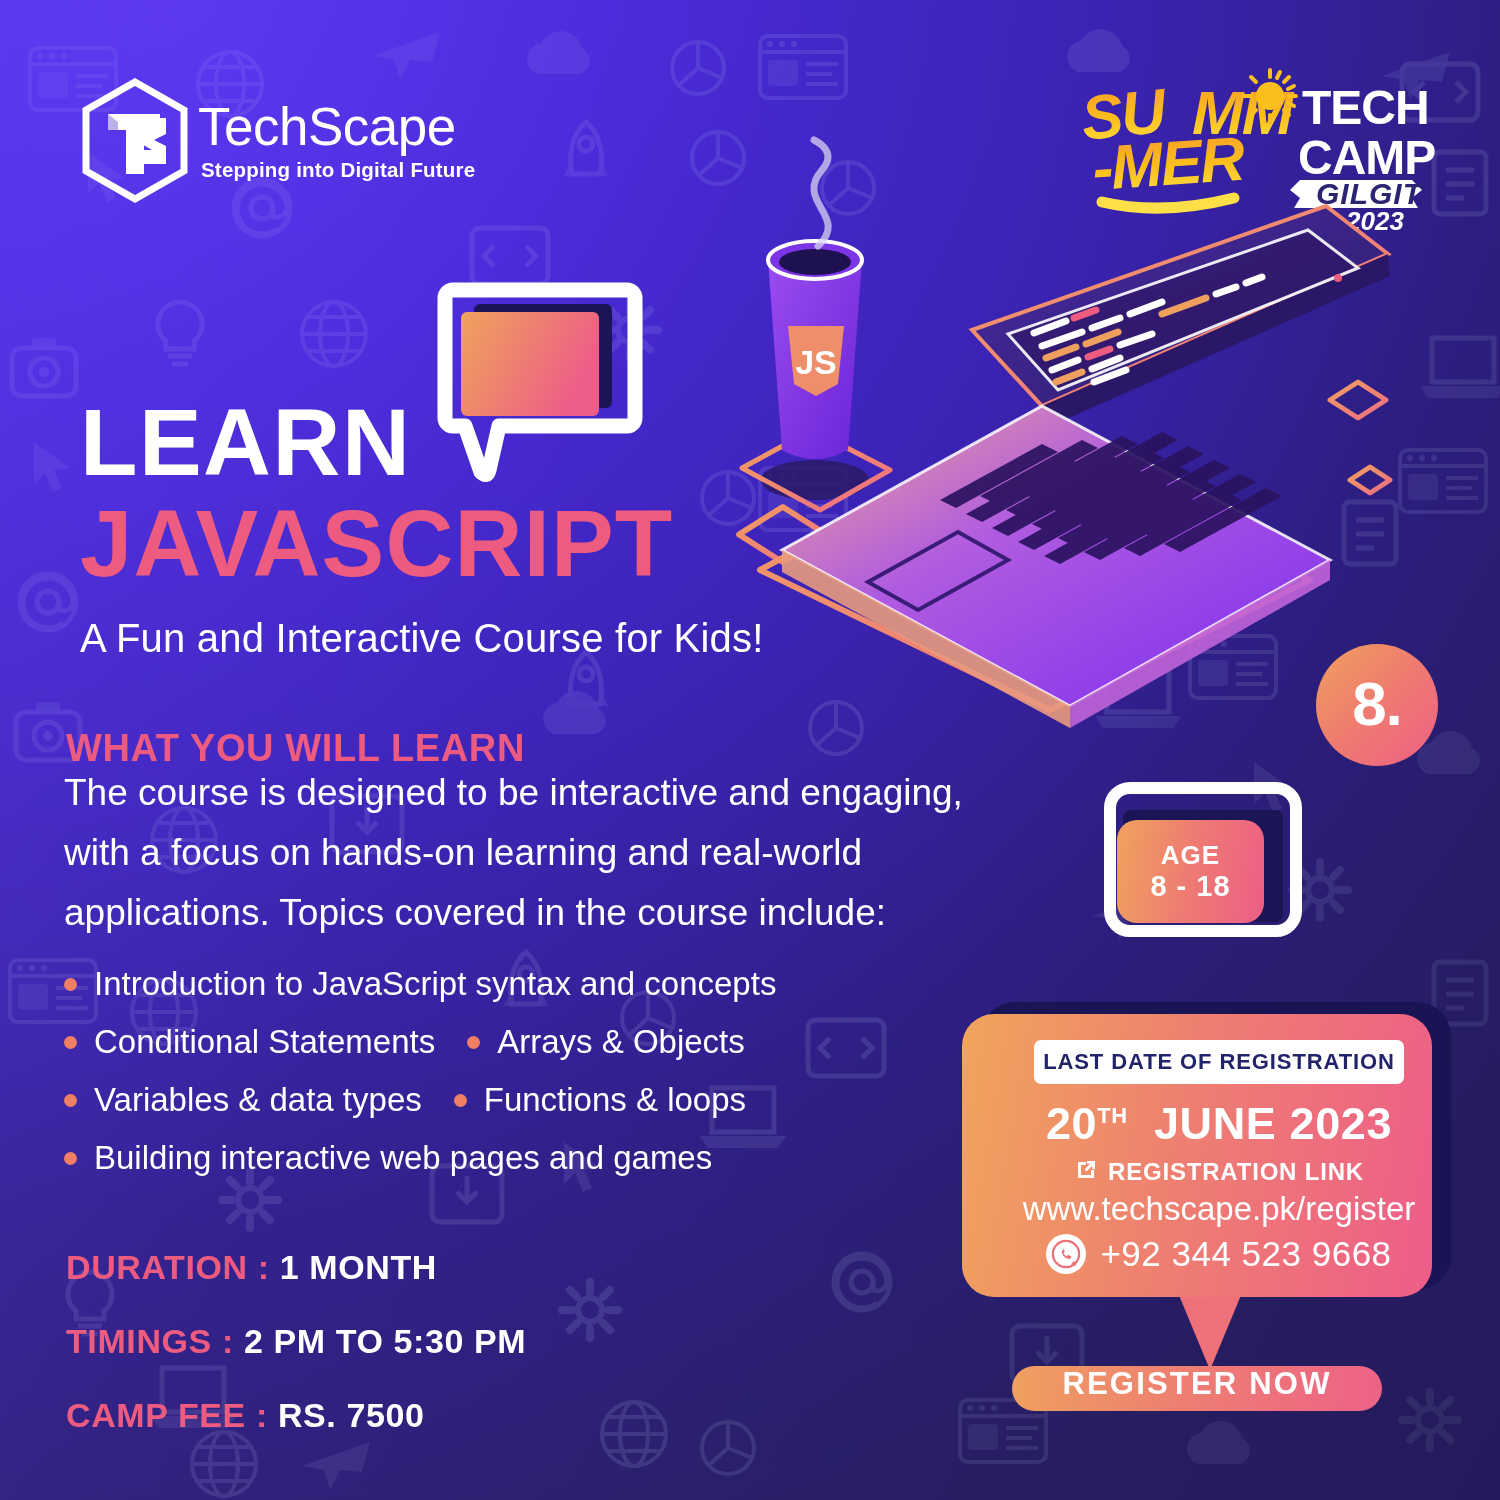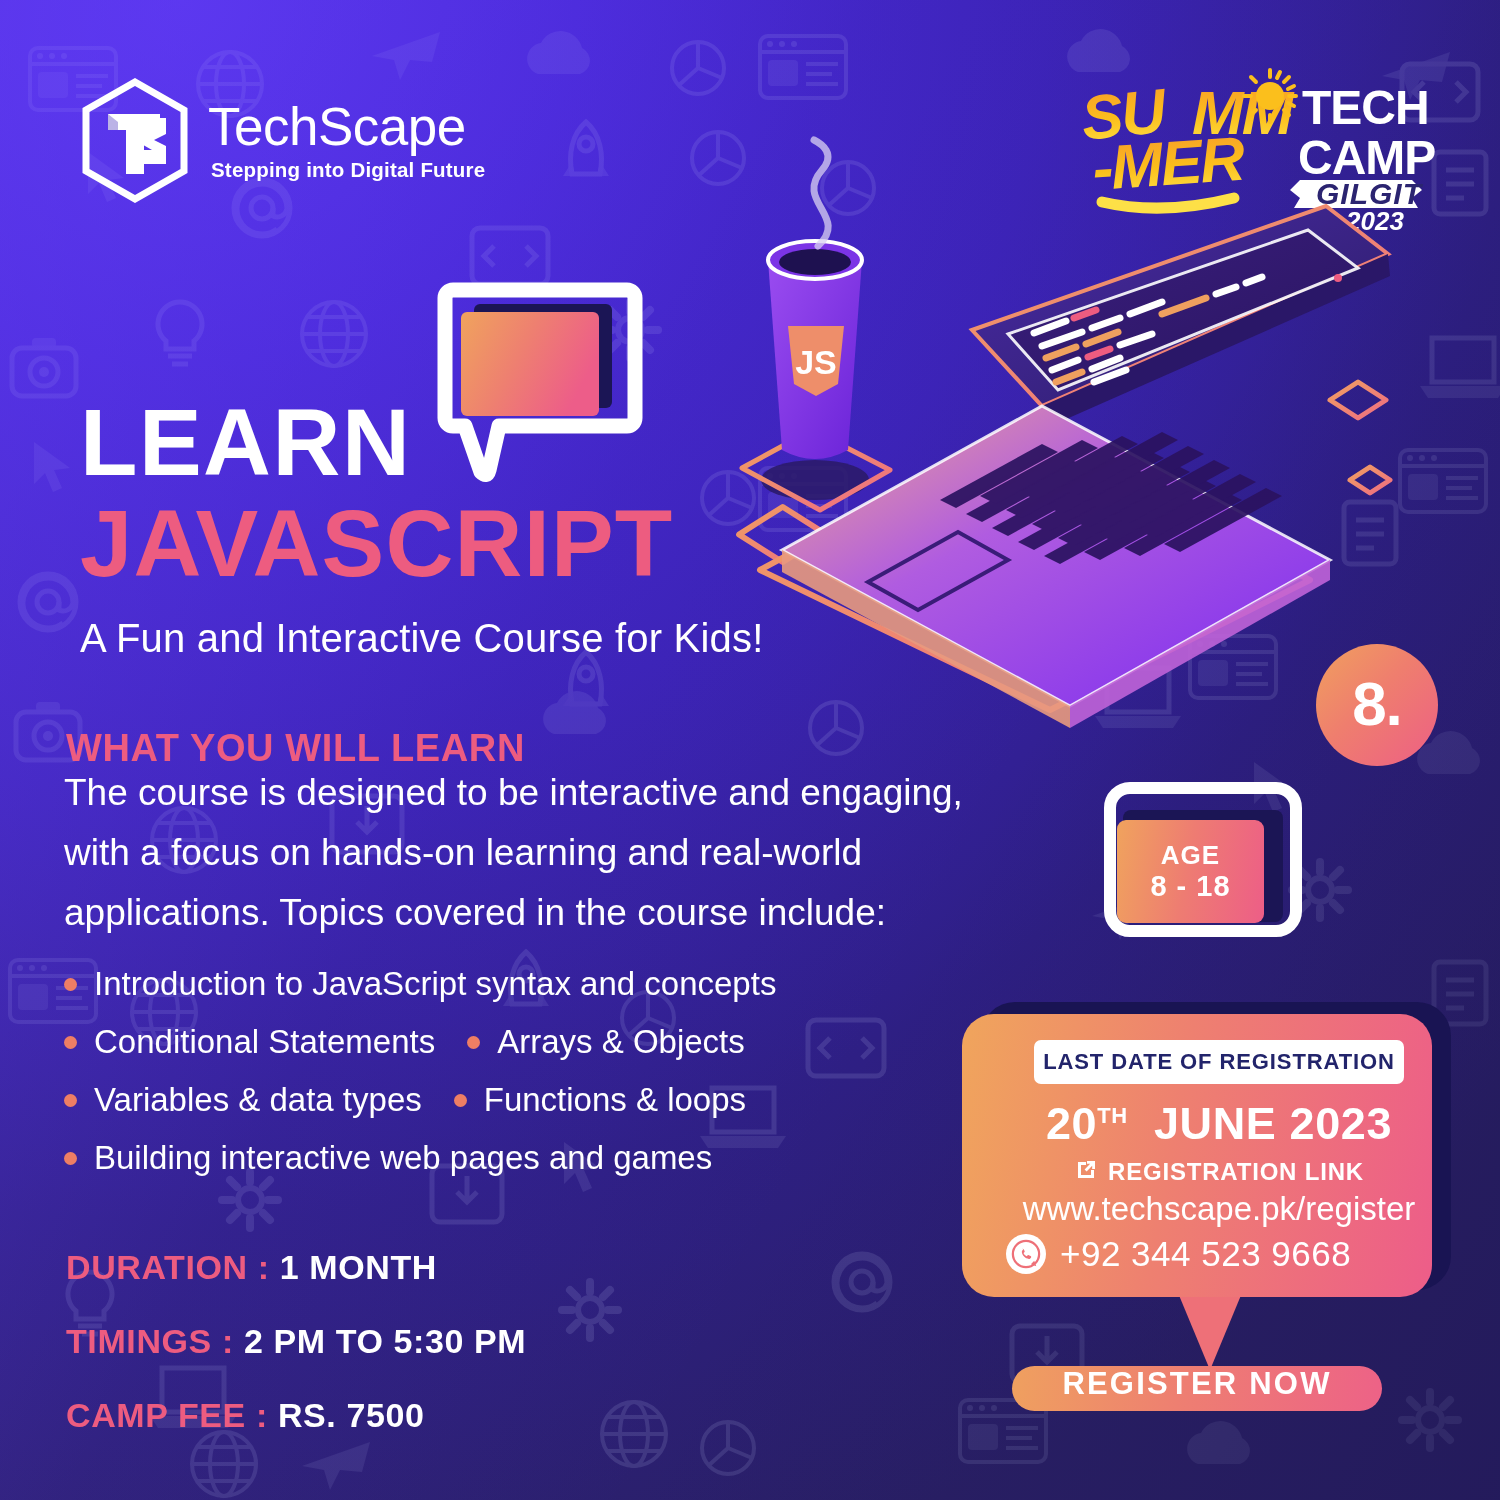--- a/index.html
+++ b/index.html
@@ -27,21 +27,21 @@
   
   .bg-sweep{
     position:absolute; inset:0;
     background:linear-gradient(118deg, rgba(110,70,255,.45) 0%, rgba(90,55,225,.12) 38%, rgba(30,22,90,0) 62%, rgba(28,20,78,.45) 100%);
     pointer-events:none;
   }
 
   
   .logo{
     position:absolute; left:80px; top:78px;
-    display:flex; align-items:center; gap:18px;
+    display:flex; align-items:center; gap:8px;
   }
   .logo-mark{ width:110px; height:125px; flex:0 0 auto; }
   .logo-words{ display:flex; flex-direction:column; line-height:1; }
   .logo-name{
     color:#fff; font-size:53px; letter-spacing:-0.5px; font-weight:400;
   }
   .logo-tag{
     color:#fff; font-size:20.5px; font-weight:700; letter-spacing:.2px;
     margin-top:7px; margin-left:3px;
   }
@@ -133,21 +133,21 @@
     width:198px; height:155px;
     border:12px solid #fff; border-radius:26px;
   }
   .age-shadow{
     position:absolute; left:1123px; top:810px;
     width:160px; height:112px; border-radius:8px;
     background:#1B1555;
   }
   .age-card{
     position:absolute; left:1117px; top:820px;
-    width:147px; height:103px; border-radius:9px;
+    width:147px; height:103px; border-radius:20px;
     background:linear-gradient(100deg,#F0A35D 0%,#EE7C72 48%,#ED5E87 100%);
     display:flex; flex-direction:column; align-items:center; justify-content:center;
     line-height:1.12;
   }
   .age-card .a1{ color:#fff; font-weight:700; font-size:26px; letter-spacing:1px; }
   .age-card .a2{ color:#fff; font-weight:700; font-size:29px; letter-spacing:1px; }
 
   
   .reg-shadow{
     position:absolute; left:981px; top:1002px;
@@ -182,21 +182,21 @@
   .reg-date sup{ font-size:22px; vertical-align:super; }
   .reg-linkrow{
     display:flex; align-items:center; justify-content:center; gap:10px;
     margin-top:8px;
   }
   .reg-linkrow .lbl{ color:#fff; font-weight:700; font-size:24px; letter-spacing:.8px; }
   .reg-url{
     text-align:center; color:#fff; font-size:33px; margin-top:4px; font-weight:400;
   }
   .reg-phone-row{
-    display:flex; align-items:center; justify-content:flex-start; gap:14px; margin-top:6px;
+    display:flex; align-items:center; justify-content:center; gap:14px; margin-top:6px;
   }
   .reg-phone{ color:#fff; font-size:35px; font-weight:400; letter-spacing:.5px; }
   .wa-circle{
     width:40px; height:40px; border-radius:50%; background:#fff;
     display:flex; align-items:center; justify-content:center; flex:0 0 auto;
   }
 
   
   .reg-btn{
     position:absolute; left:1012px; top:1366px;

